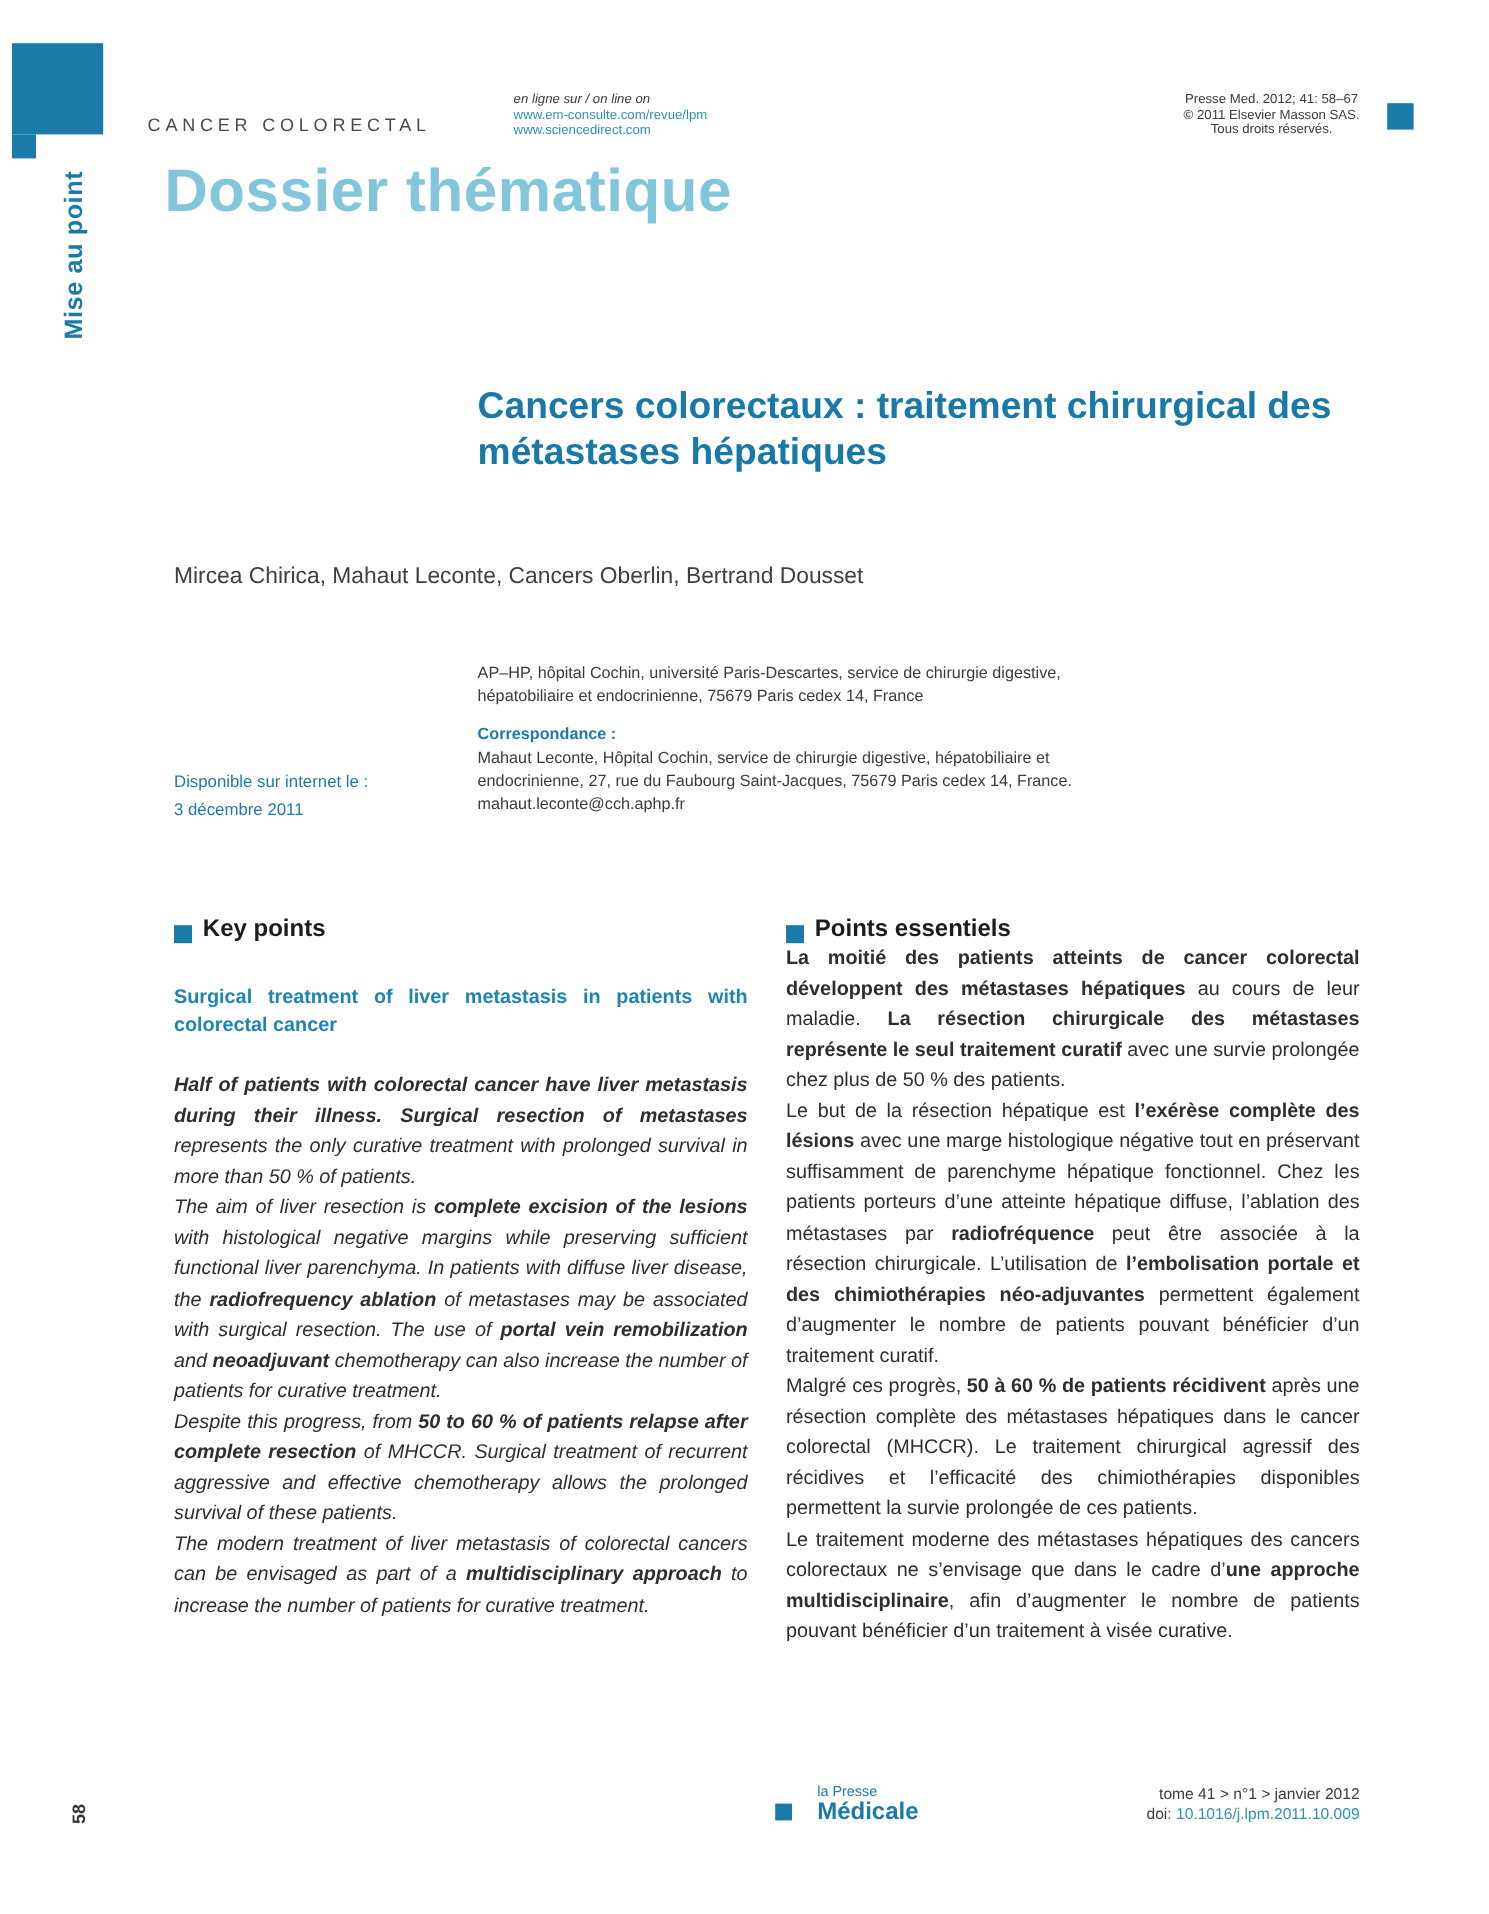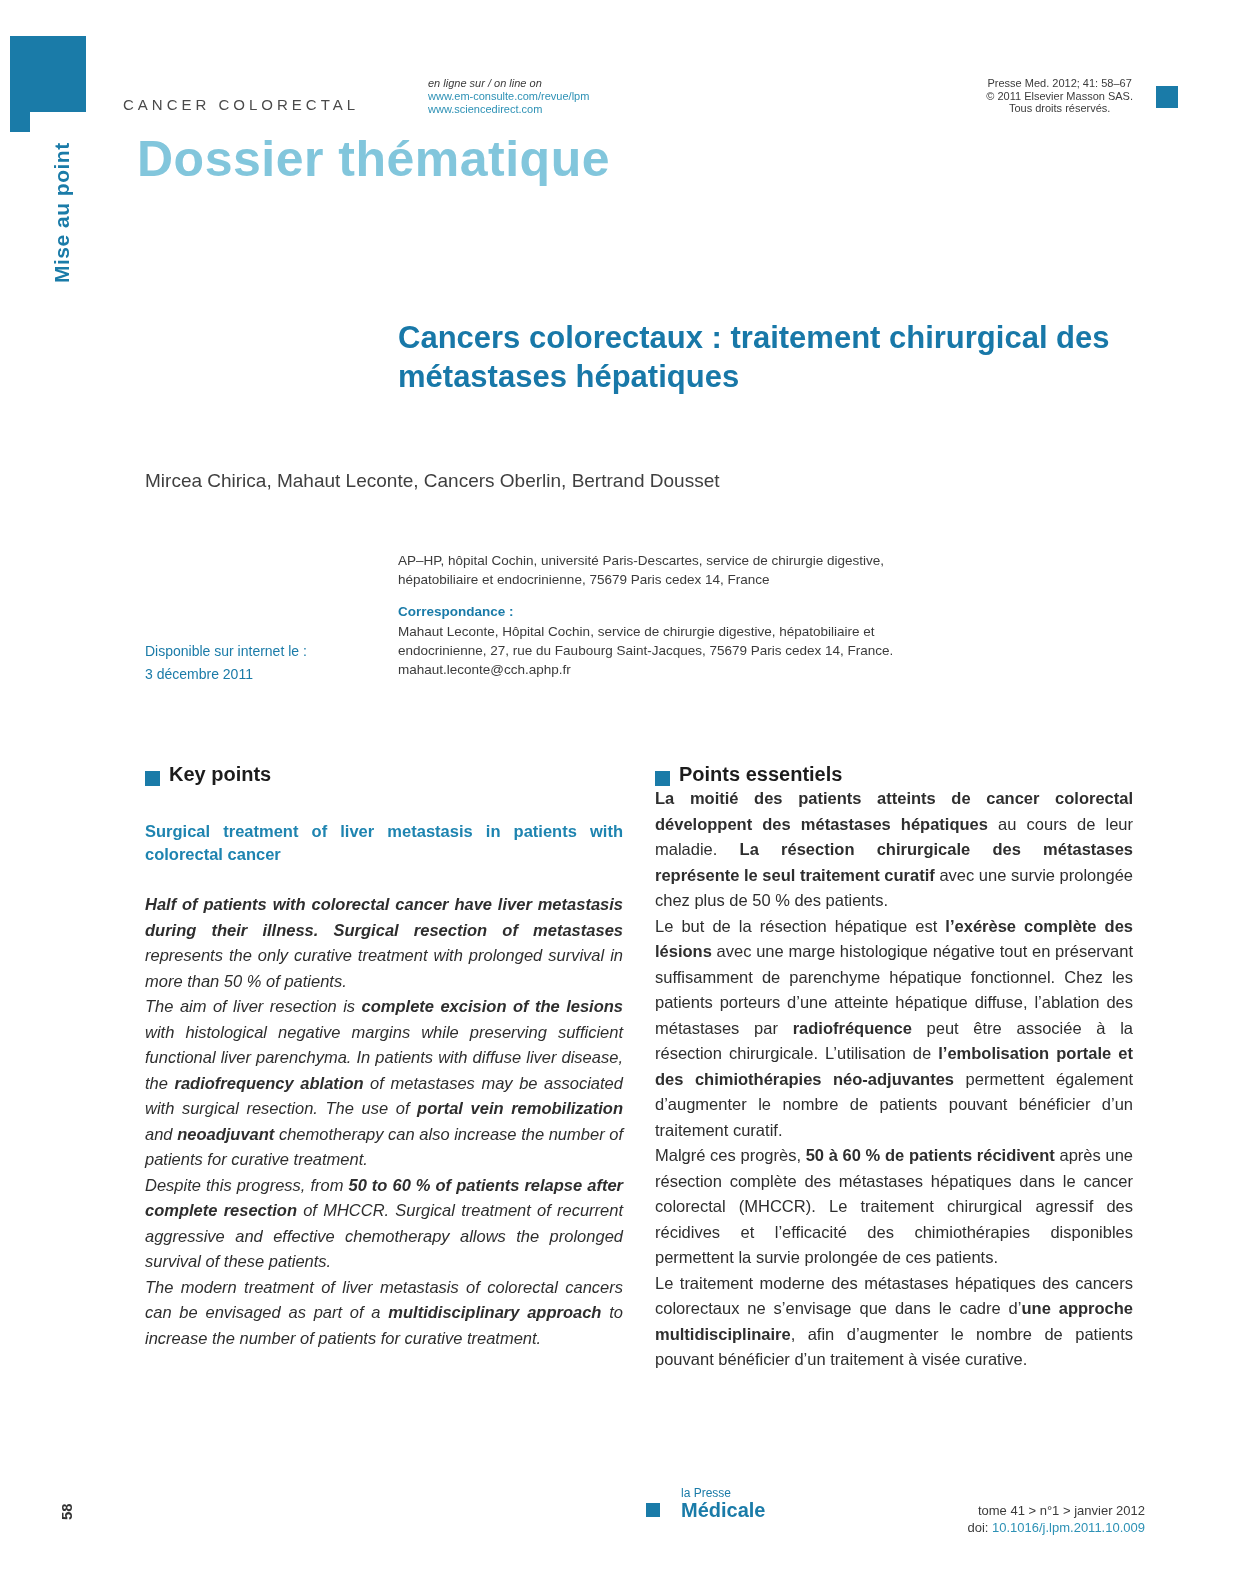--- a/index.html
+++ b/index.html
@@ -85,22 +85,22 @@
     position: absolute; left: 58px; top: 1480px; height: 40px;
     writing-mode: vertical-rl; transform: rotate(180deg);
     font-size: 15px; font-weight: bold; color: #333;
   }
   .footer-logo { position: absolute; left: 646px; top: 1487px; display: flex; align-items: flex-end; gap: 6px; }
   .footer-logo .lsq { width: 14px; height: 14px; background: #1a7ba8; margin-bottom: 3px; }
   .footer-logo .ltext { line-height: 1; color: #1a7ba8; margin-left: 15px; }
   .footer-logo .l1 { font-size: 12px; display: block; margin-bottom: 1px; }
   .footer-logo .l2 { font-size: 20px; font-weight: bold; display: block; }
   .footer-right {
-    position: absolute; right: 96px; top: 1486px; text-align: right;
-    font-size: 13px; line-height: 17px; color: #3b3b3b; margin-top: 16px;
+    position: absolute; right: 108px; top: 1486px; text-align: right;
+    font-size: 13px; line-height: 17px; color: #3b3b3b;
   }
   .doi-link { color: #2d91b5; text-decoration: none; }
 </style>
 </head>
 <body>
 
 <div class="page">
 
   <div class="sq logo-big"></div>
   <div class="sq logo-small"></div>

